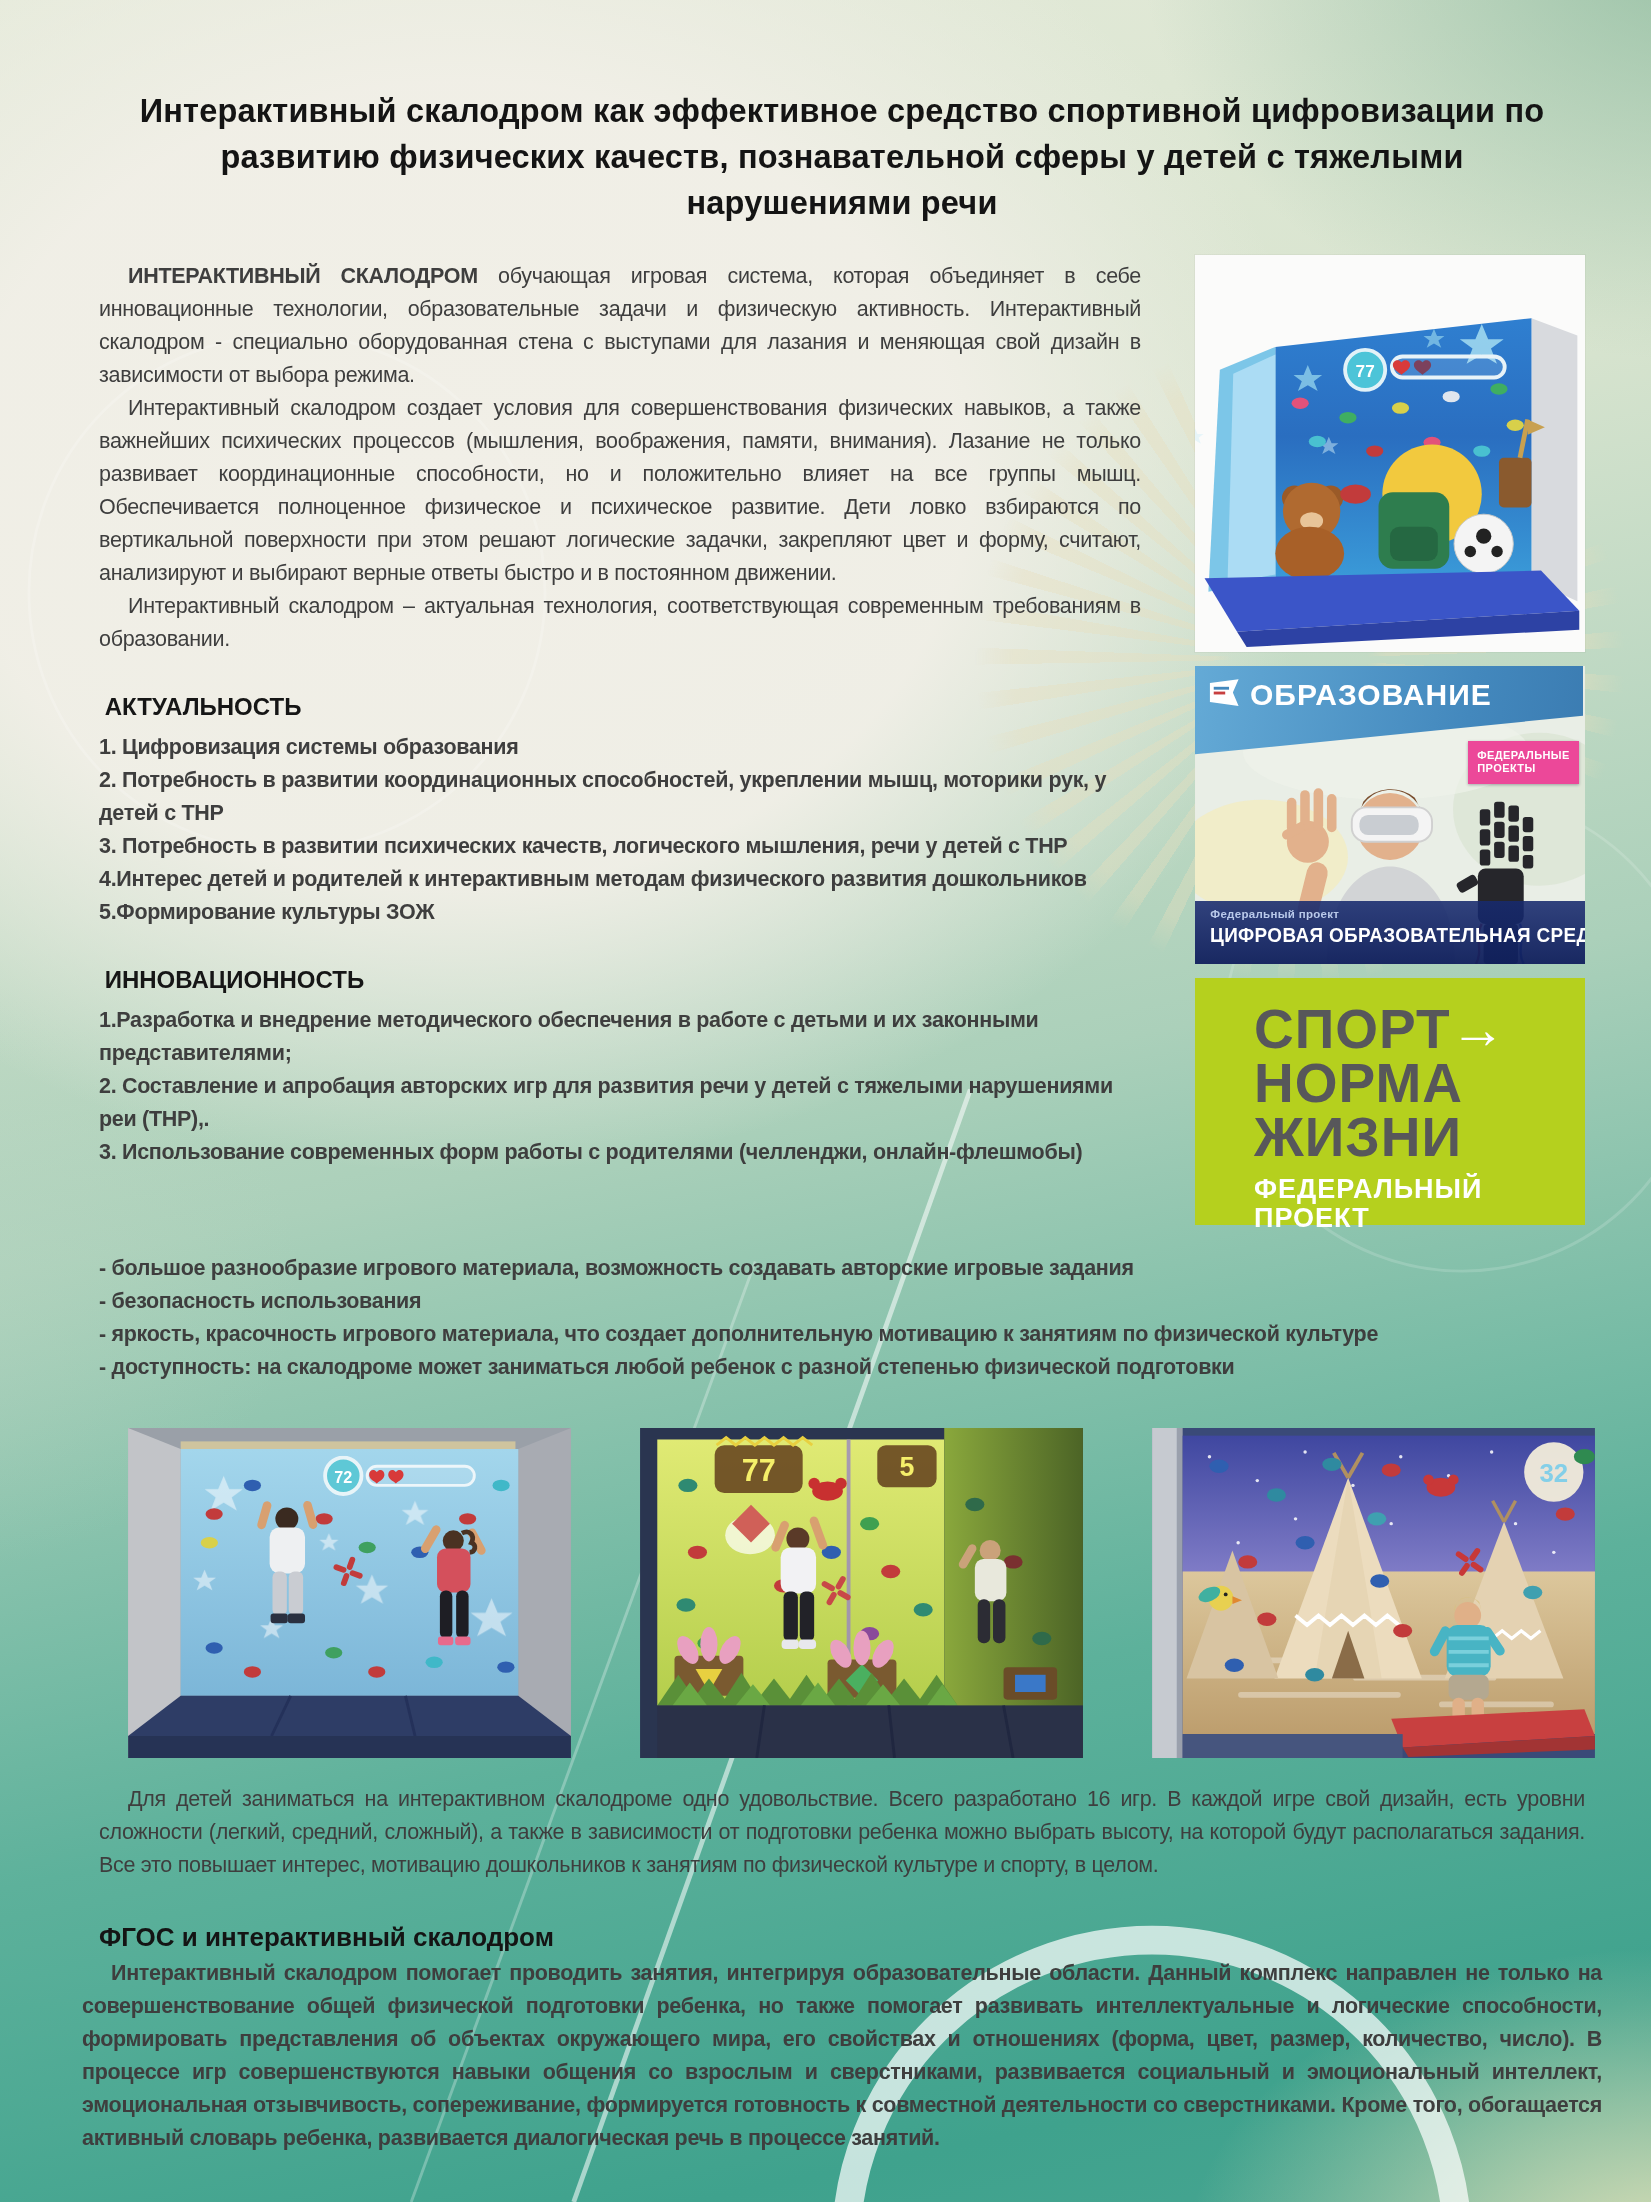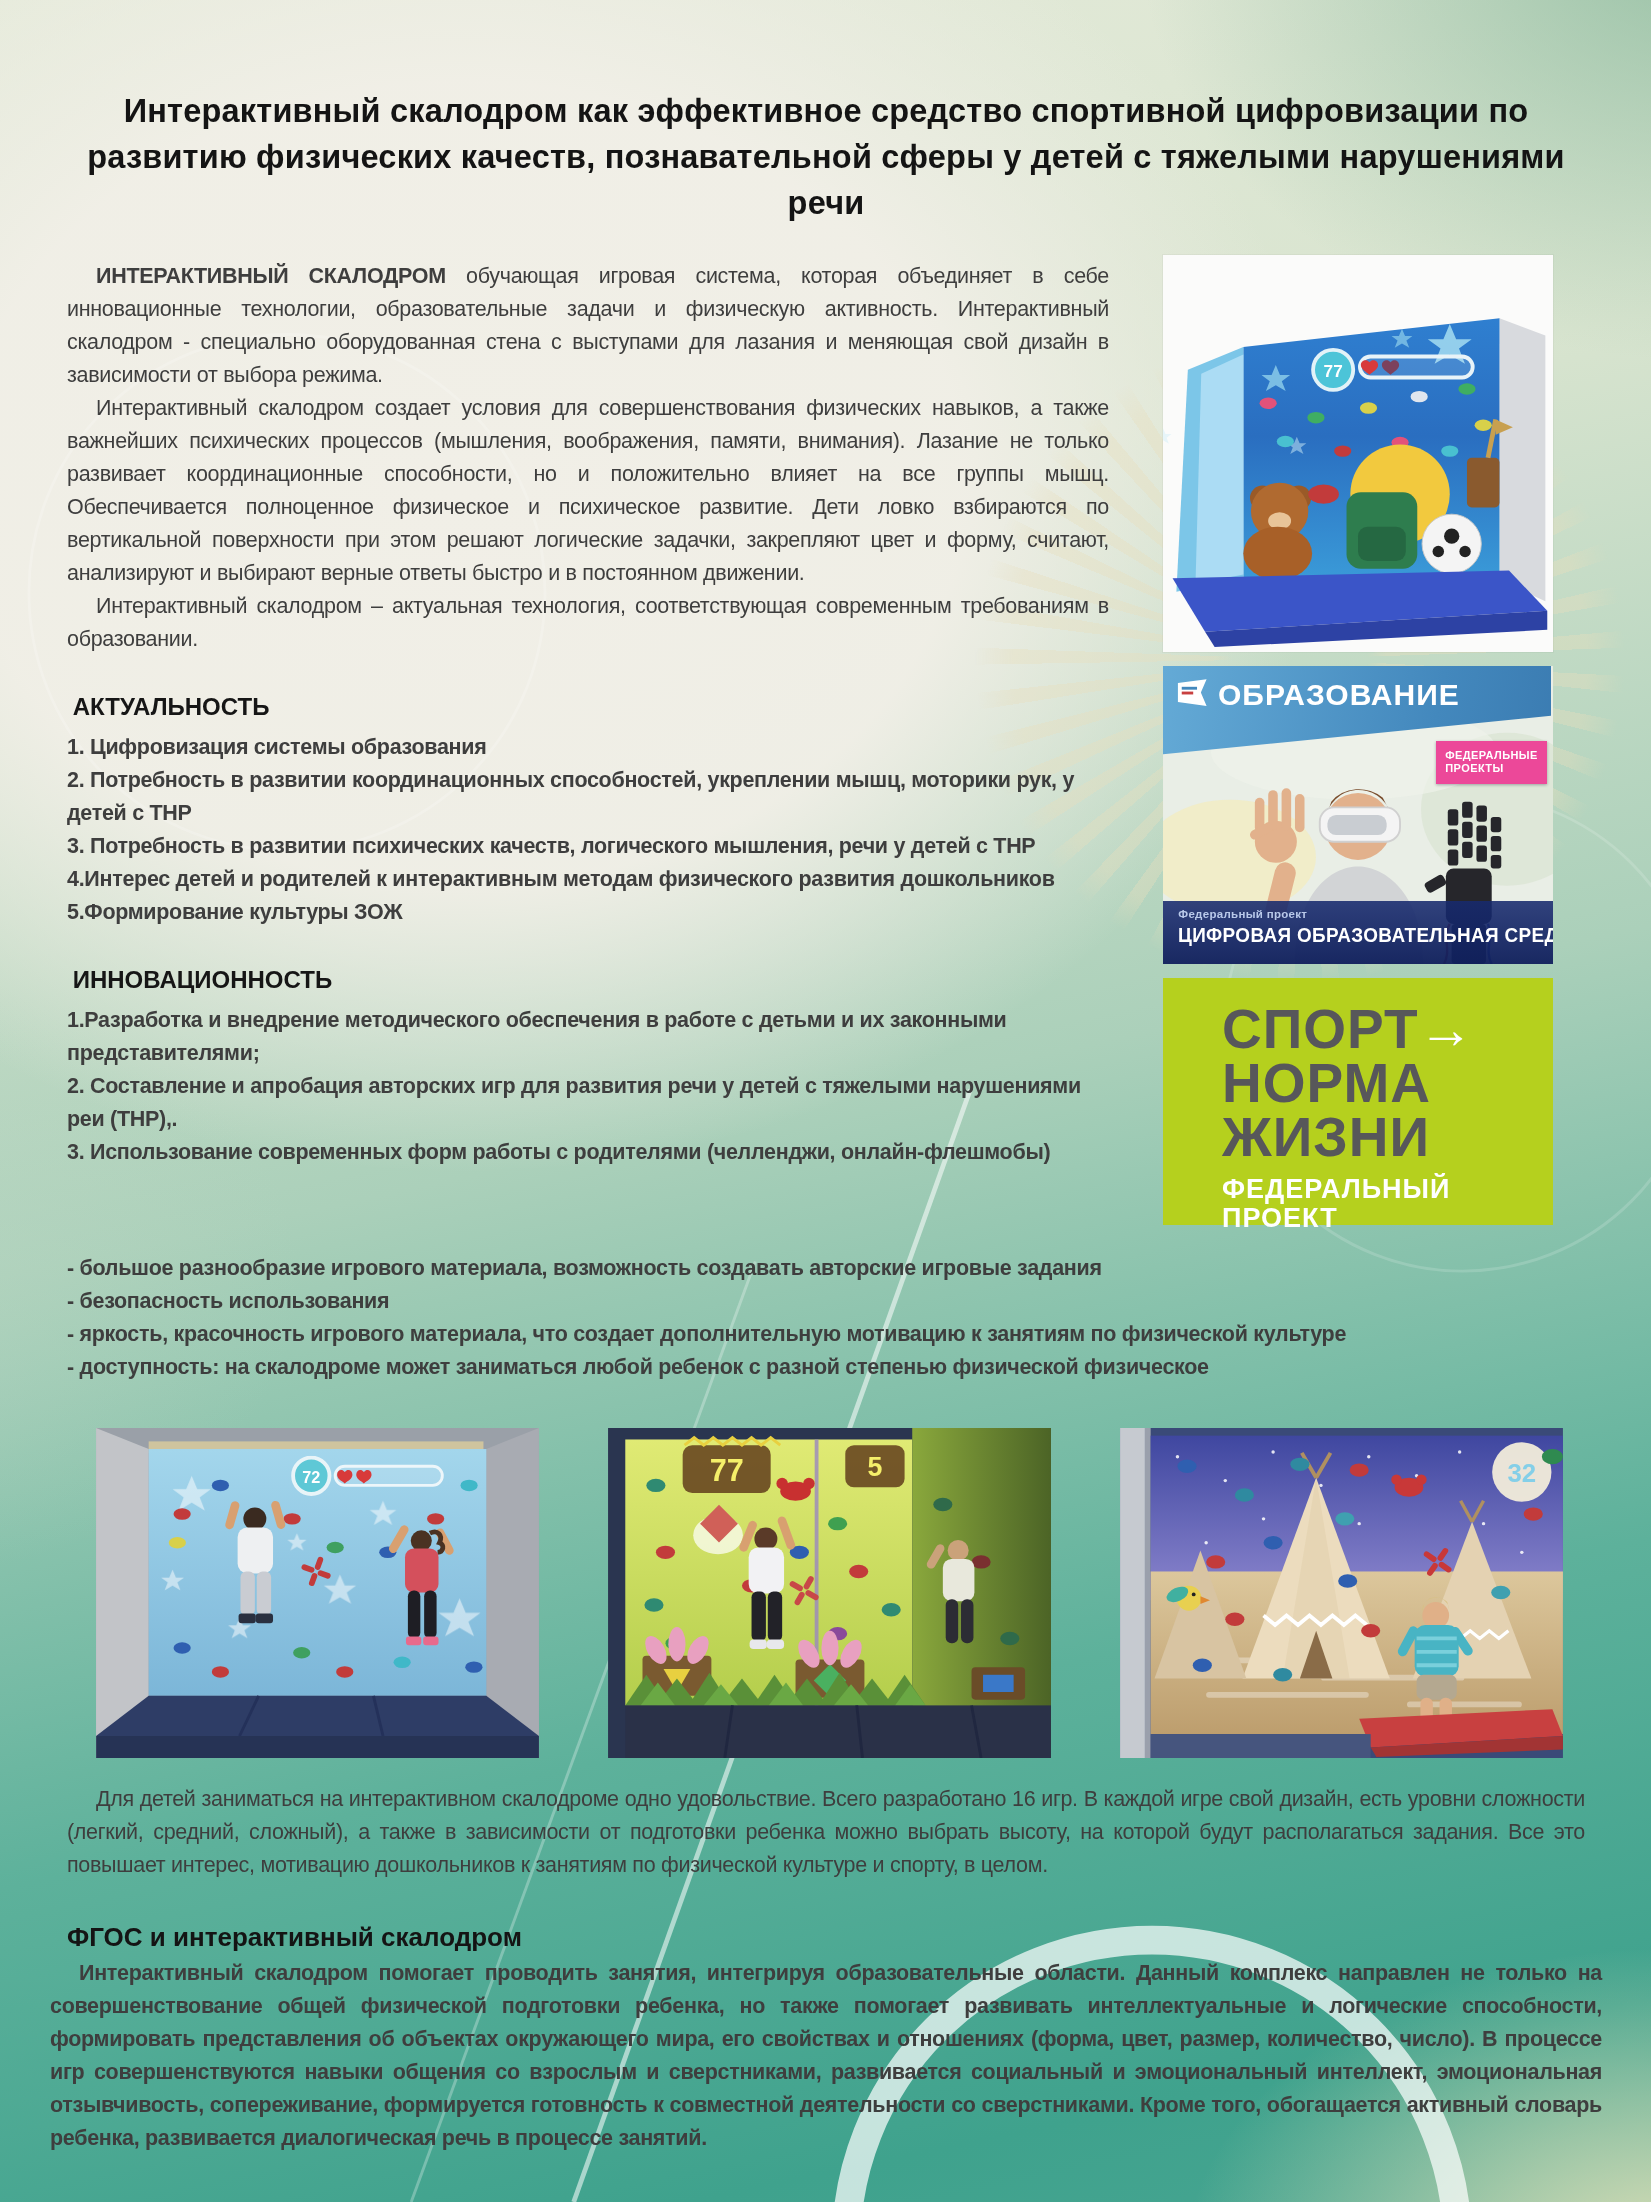--- a/index.html
+++ b/index.html
@@ -6,20 +6,21 @@
   html,body { background:#cfe0cf; }
   .page {
     position:relative; width:1652px; height:2202px; overflow:hidden;
     font-family:"Liberation Sans", sans-serif;
     background:
       radial-gradient(ellipse 1195px 956px at 28% 22%, rgba(241,239,231,1) 0%, rgba(241,239,231,.95) 42%, rgba(241,239,231,0) 72%),
       radial-gradient(ellipse 908px 688px at 103% -3%, rgba(128,180,150,.75) 0%, rgba(128,180,150,0) 62%),
       radial-gradient(ellipse 784px 516px at 101% 103%, rgba(236,229,187,.95) 0%, rgba(236,229,187,0) 62%),
       radial-gradient(ellipse 669px 497px at -6% 58%, rgba(185,214,194,.5) 0%, rgba(185,214,194,0) 60%),
       linear-gradient(168deg, #e4ead9 0%, #d8e4cf 26%, #abd0ba 50%, #5db19b 74%, #3fa28d 92%, #47a591 100%);
+    padding-left: 32px;
   }
   .decor { position:absolute; inset:0; z-index:0; pointer-events:none; }
   .burst {
     position:absolute; left:956px; top:315px; width:688px; height:688px; z-index:0;
     border-radius:50%; opacity:.45; pointer-events:none;
     background: repeating-conic-gradient(from 8deg, rgba(231,222,189,0) 0deg 5deg, rgba(231,222,189,.85) 5deg 8deg);
     -webkit-mask: radial-gradient(circle at center, rgba(0,0,0,0) 0 67px, #000 86px 287px, rgba(0,0,0,0) 325px);
             mask: radial-gradient(circle at center, rgba(0,0,0,0) 0 67px, #000 86px 287px, rgba(0,0,0,0) 325px);
   }
   .content { position:relative; z-index:1; }
@@ -261,21 +262,21 @@
         </div>
 
       </div>
     </div>
 
     <div class="full-block body-text">
       <ul class="plain">
         <li>- большое разнообразие игрового материала, возможность создавать авторские игровые задания</li>
         <li>- безопасность использования</li>
         <li>- яркость, красочность игрового материала, что создает дополнительную мотивацию к занятиям по физической культуре</li>
-        <li>- доступность: на скалодроме может заниматься любой ребенок с разной степенью физической физическое</li>
+        <li>- доступность: на скалодроме может заниматься любой ребенок с разной степенью физической подготовки</li>
       </ul>
     </div>
 
     <div class="photos-row">
 
       <svg class="photo" viewBox="0 0 463 345">
         <defs>
           <linearGradient id="p1w" x1="0" y1="0" x2="0" y2="1">
               <stop offset="0" stop-color="#a3d6ec"></stop>
               <stop offset="1" stop-color="#7cb6d8"></stop>

